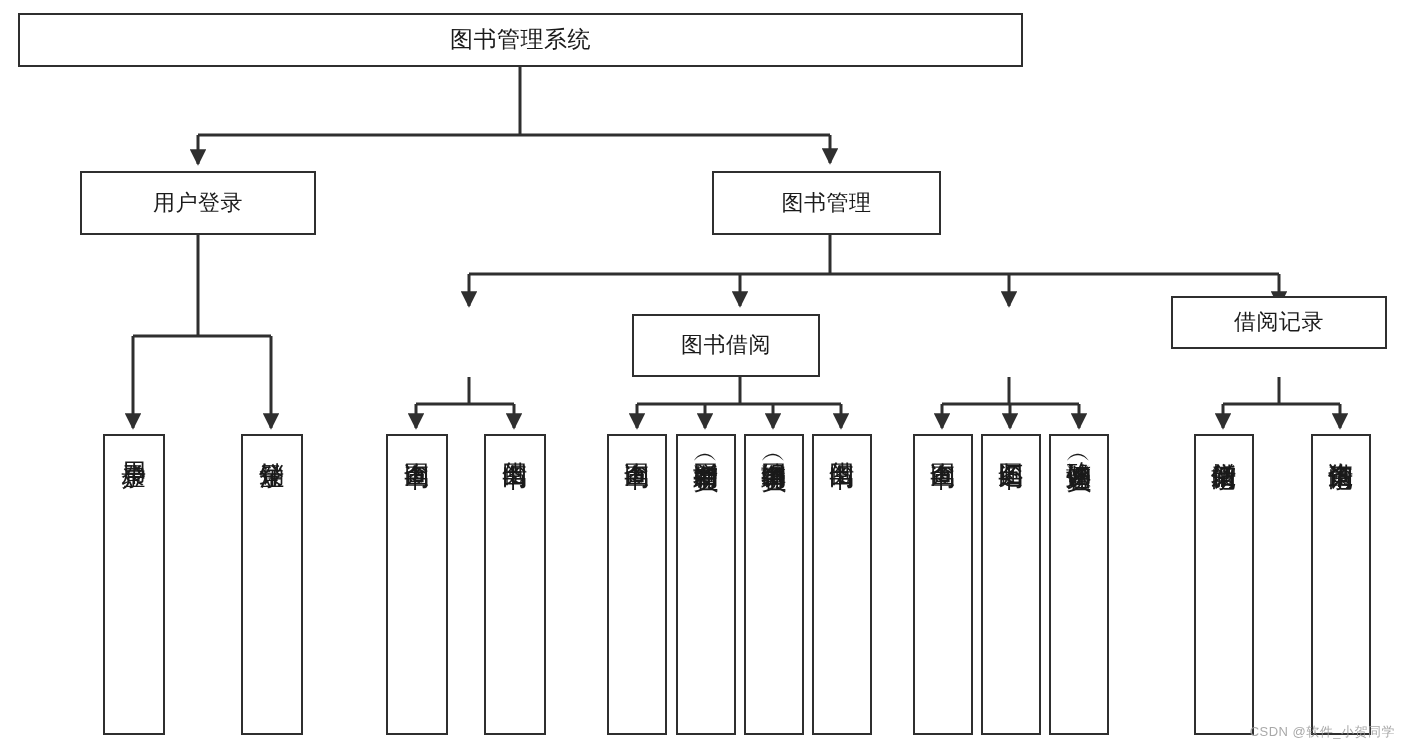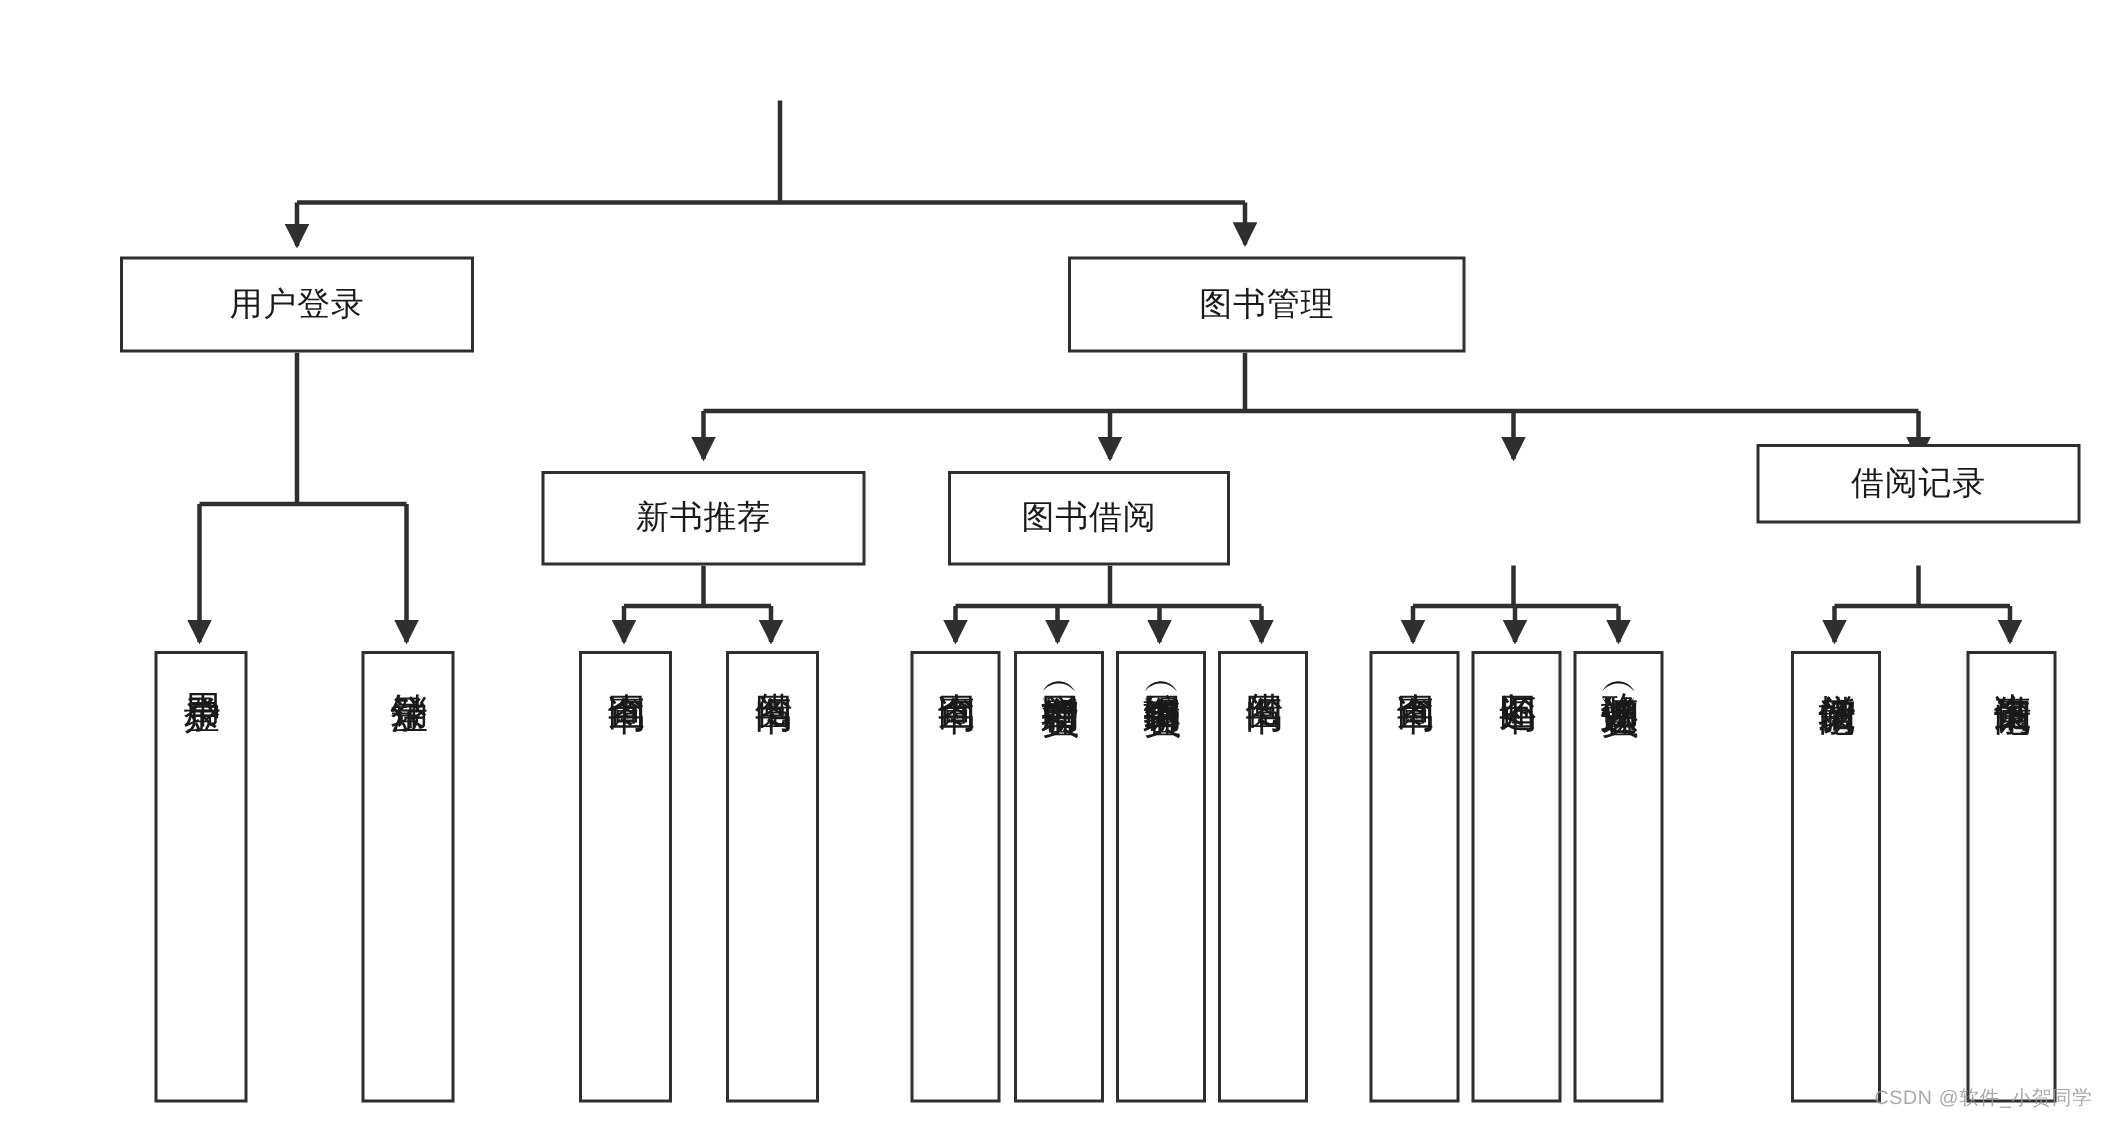--- a/index.html
+++ b/index.html
@@ -120,31 +120,31 @@
       <path d="M 1010 404 L 1010 428" marker-end="url(#arrow)"></path>
       <path d="M 1079 404 L 1079 428" marker-end="url(#arrow)"></path>
 
       <path d="M 1279 377 L 1279 404"></path>
       <path d="M 1223 404 L 1340 404"></path>
       <path d="M 1223 404 L 1223 428" marker-end="url(#arrow)"></path>
       <path d="M 1340 404 L 1340 428" marker-end="url(#arrow)"></path>
     </g>
   </svg>
 
+  <div class="node horiz node-root" style="left:18px; top:13px; width:1005px; height:54px;">
+    <span class="node-label">图书管理系统</span>
+  </div>
 
   <div class="node horiz" style="left:80px; top:171px; width:236px; height:64px;">
     <span class="node-label">用户登录</span>
   </div>
-  <div class="node horiz" style="left:712px; top:171px; width:265px; height:64px;">
+  <div class="node horiz" style="left:712px; top:171px; width:229px; height:64px;">
     <span class="node-label">图书管理</span>
   </div>
 
-  <div class="node horiz" style="left:361px; top:314px; width:216px; height:63px;">
-    <span class="node-label">新书推荐</span>
-  </div>
   <div class="node horiz" style="left:632px; top:314px; width:188px; height:63px;">
     <span class="node-label">图书借阅</span>
   </div>
   <div class="node horiz" style="left:1171px; top:296px; width:216px; height:53px;">
     <span class="node-label">借阅记录</span>
   </div>
 
   <div class="node vert" style="left:103px; top:434px; width:62px; height:301px;">
     <span class="node-label">用户登录</span>
   </div>

